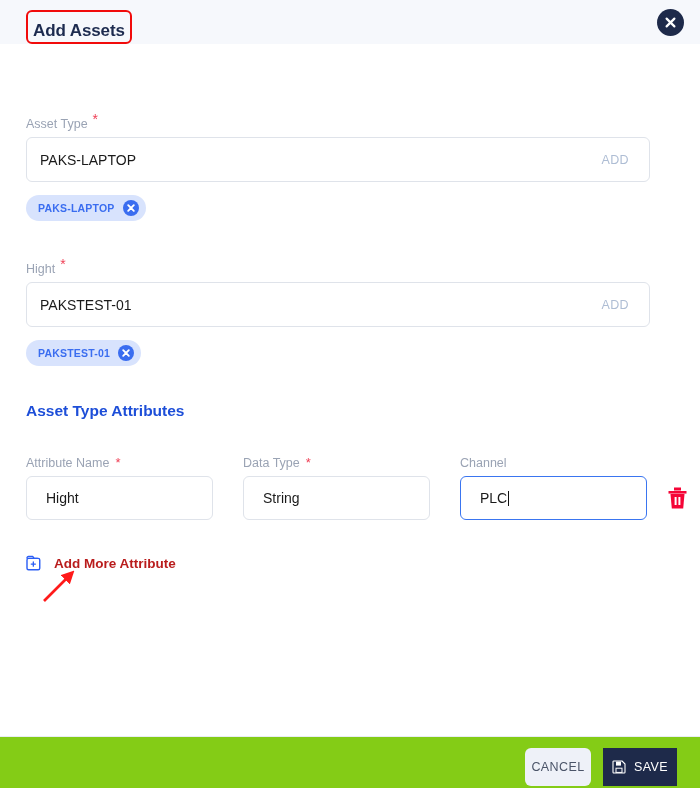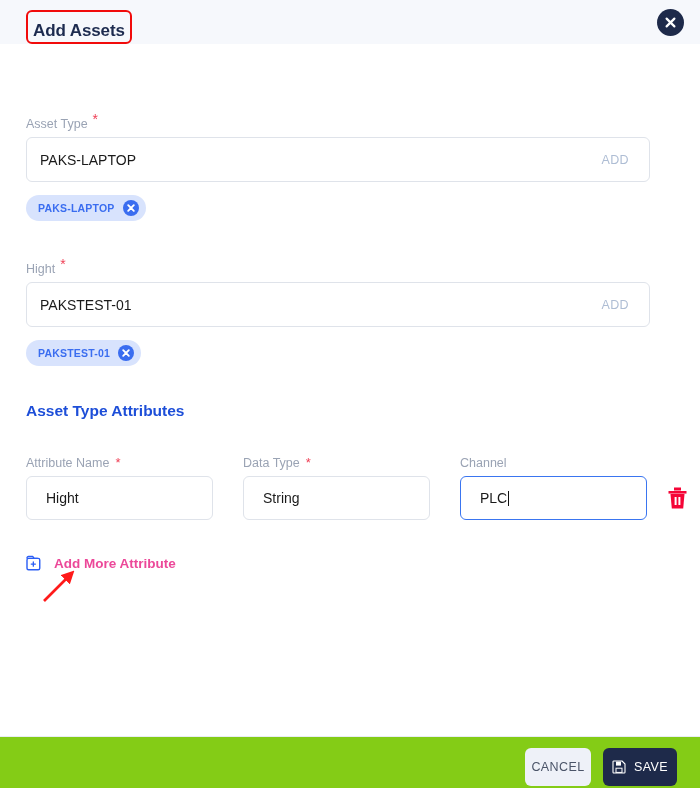--- a/index.html
+++ b/index.html
@@ -199,21 +199,21 @@
     left: 26px;
     top: 511px;
     display: flex;
     align-items: center;
     cursor: pointer;
     user-select: none;
   }
   .add-more-label {
     font-size: 13.5px;
     font-weight: bold;
-    color: #ec4899;
+    color: #b91c1c;
     margin-left: 9px;
   }
   .folder-icon { width: 19px; height: 17px; display:block; }
 
   .arrow-annotation {
     position: absolute;
     left: 34px;
     top: 520px;
     width: 56px;
     height: 48px;
@@ -248,21 +248,21 @@
     cursor: pointer;
     user-select: none;
   }
   .btn-save {
     position: absolute;
     left: 603px;
     top: 11px;
     width: 74px;
     height: 38px;
     background: #1e2a4a;
-    border-radius: 6px;
+    border-radius: 0;
     display: flex;
     align-items: center;
     justify-content: center;
     gap: 8px;
     font-size: 12.5px;
     color: #ffffff;
     letter-spacing: 0.4px;
     cursor: pointer;
     user-select: none;
   }

